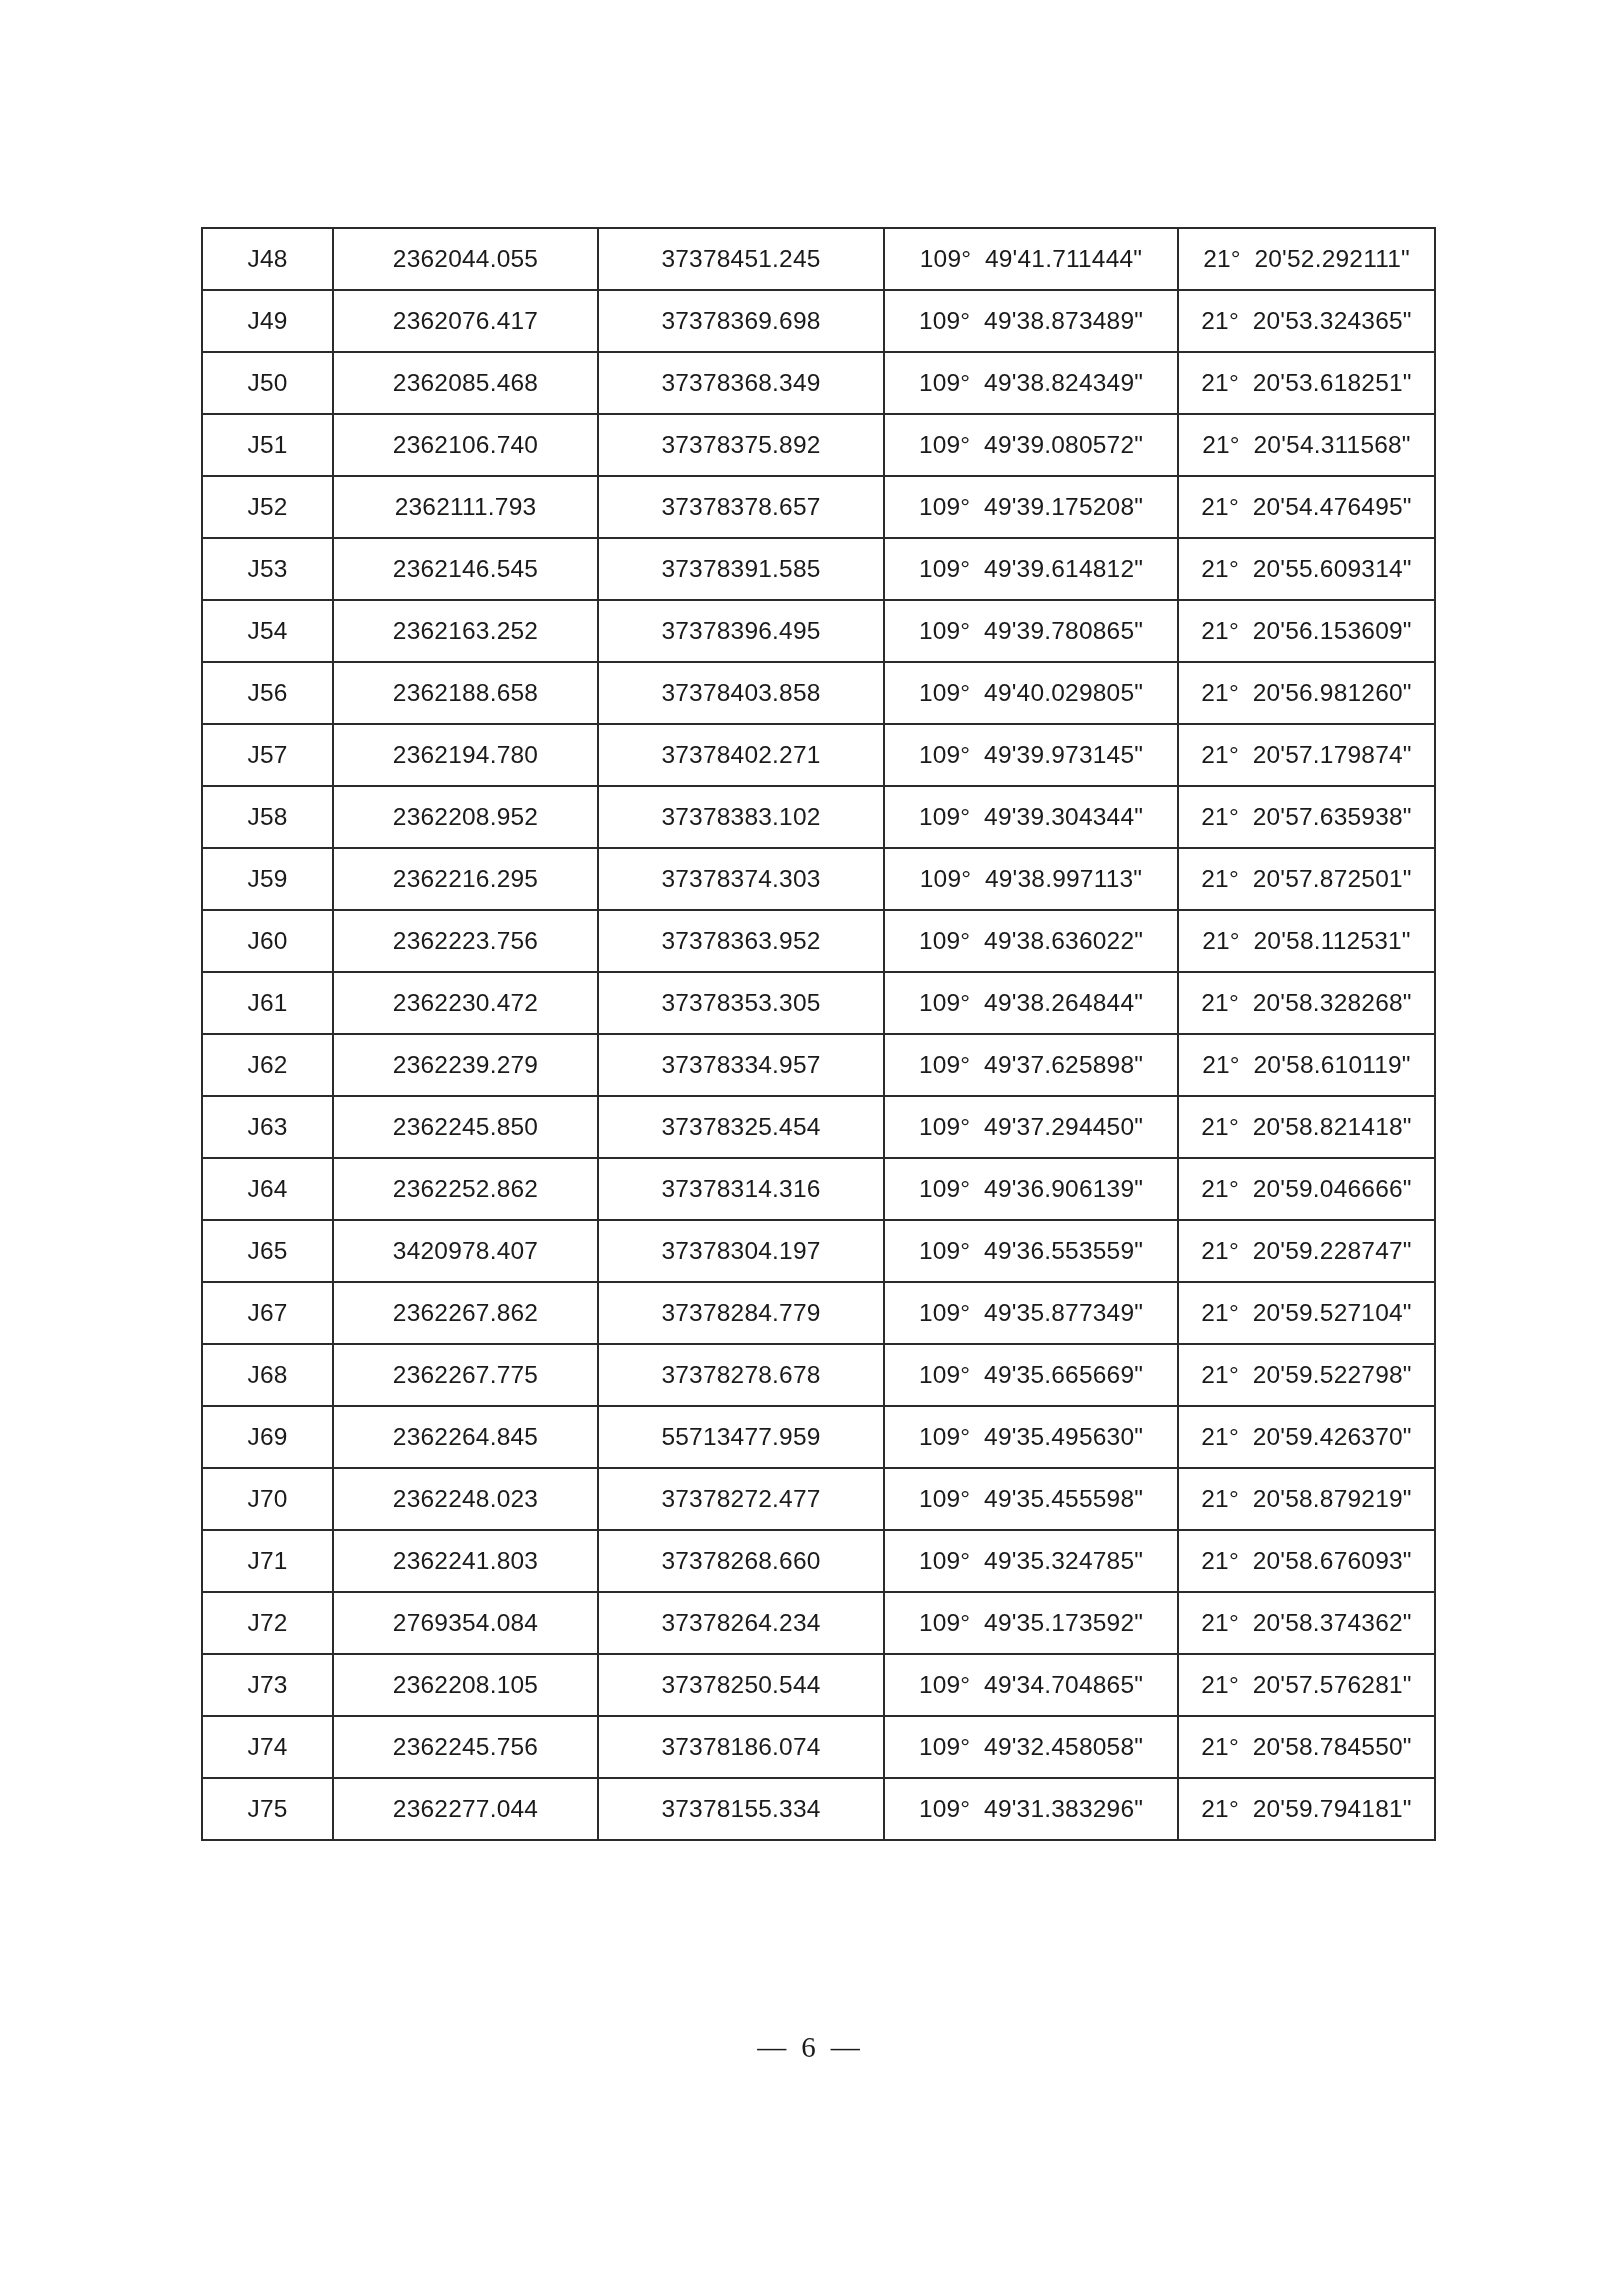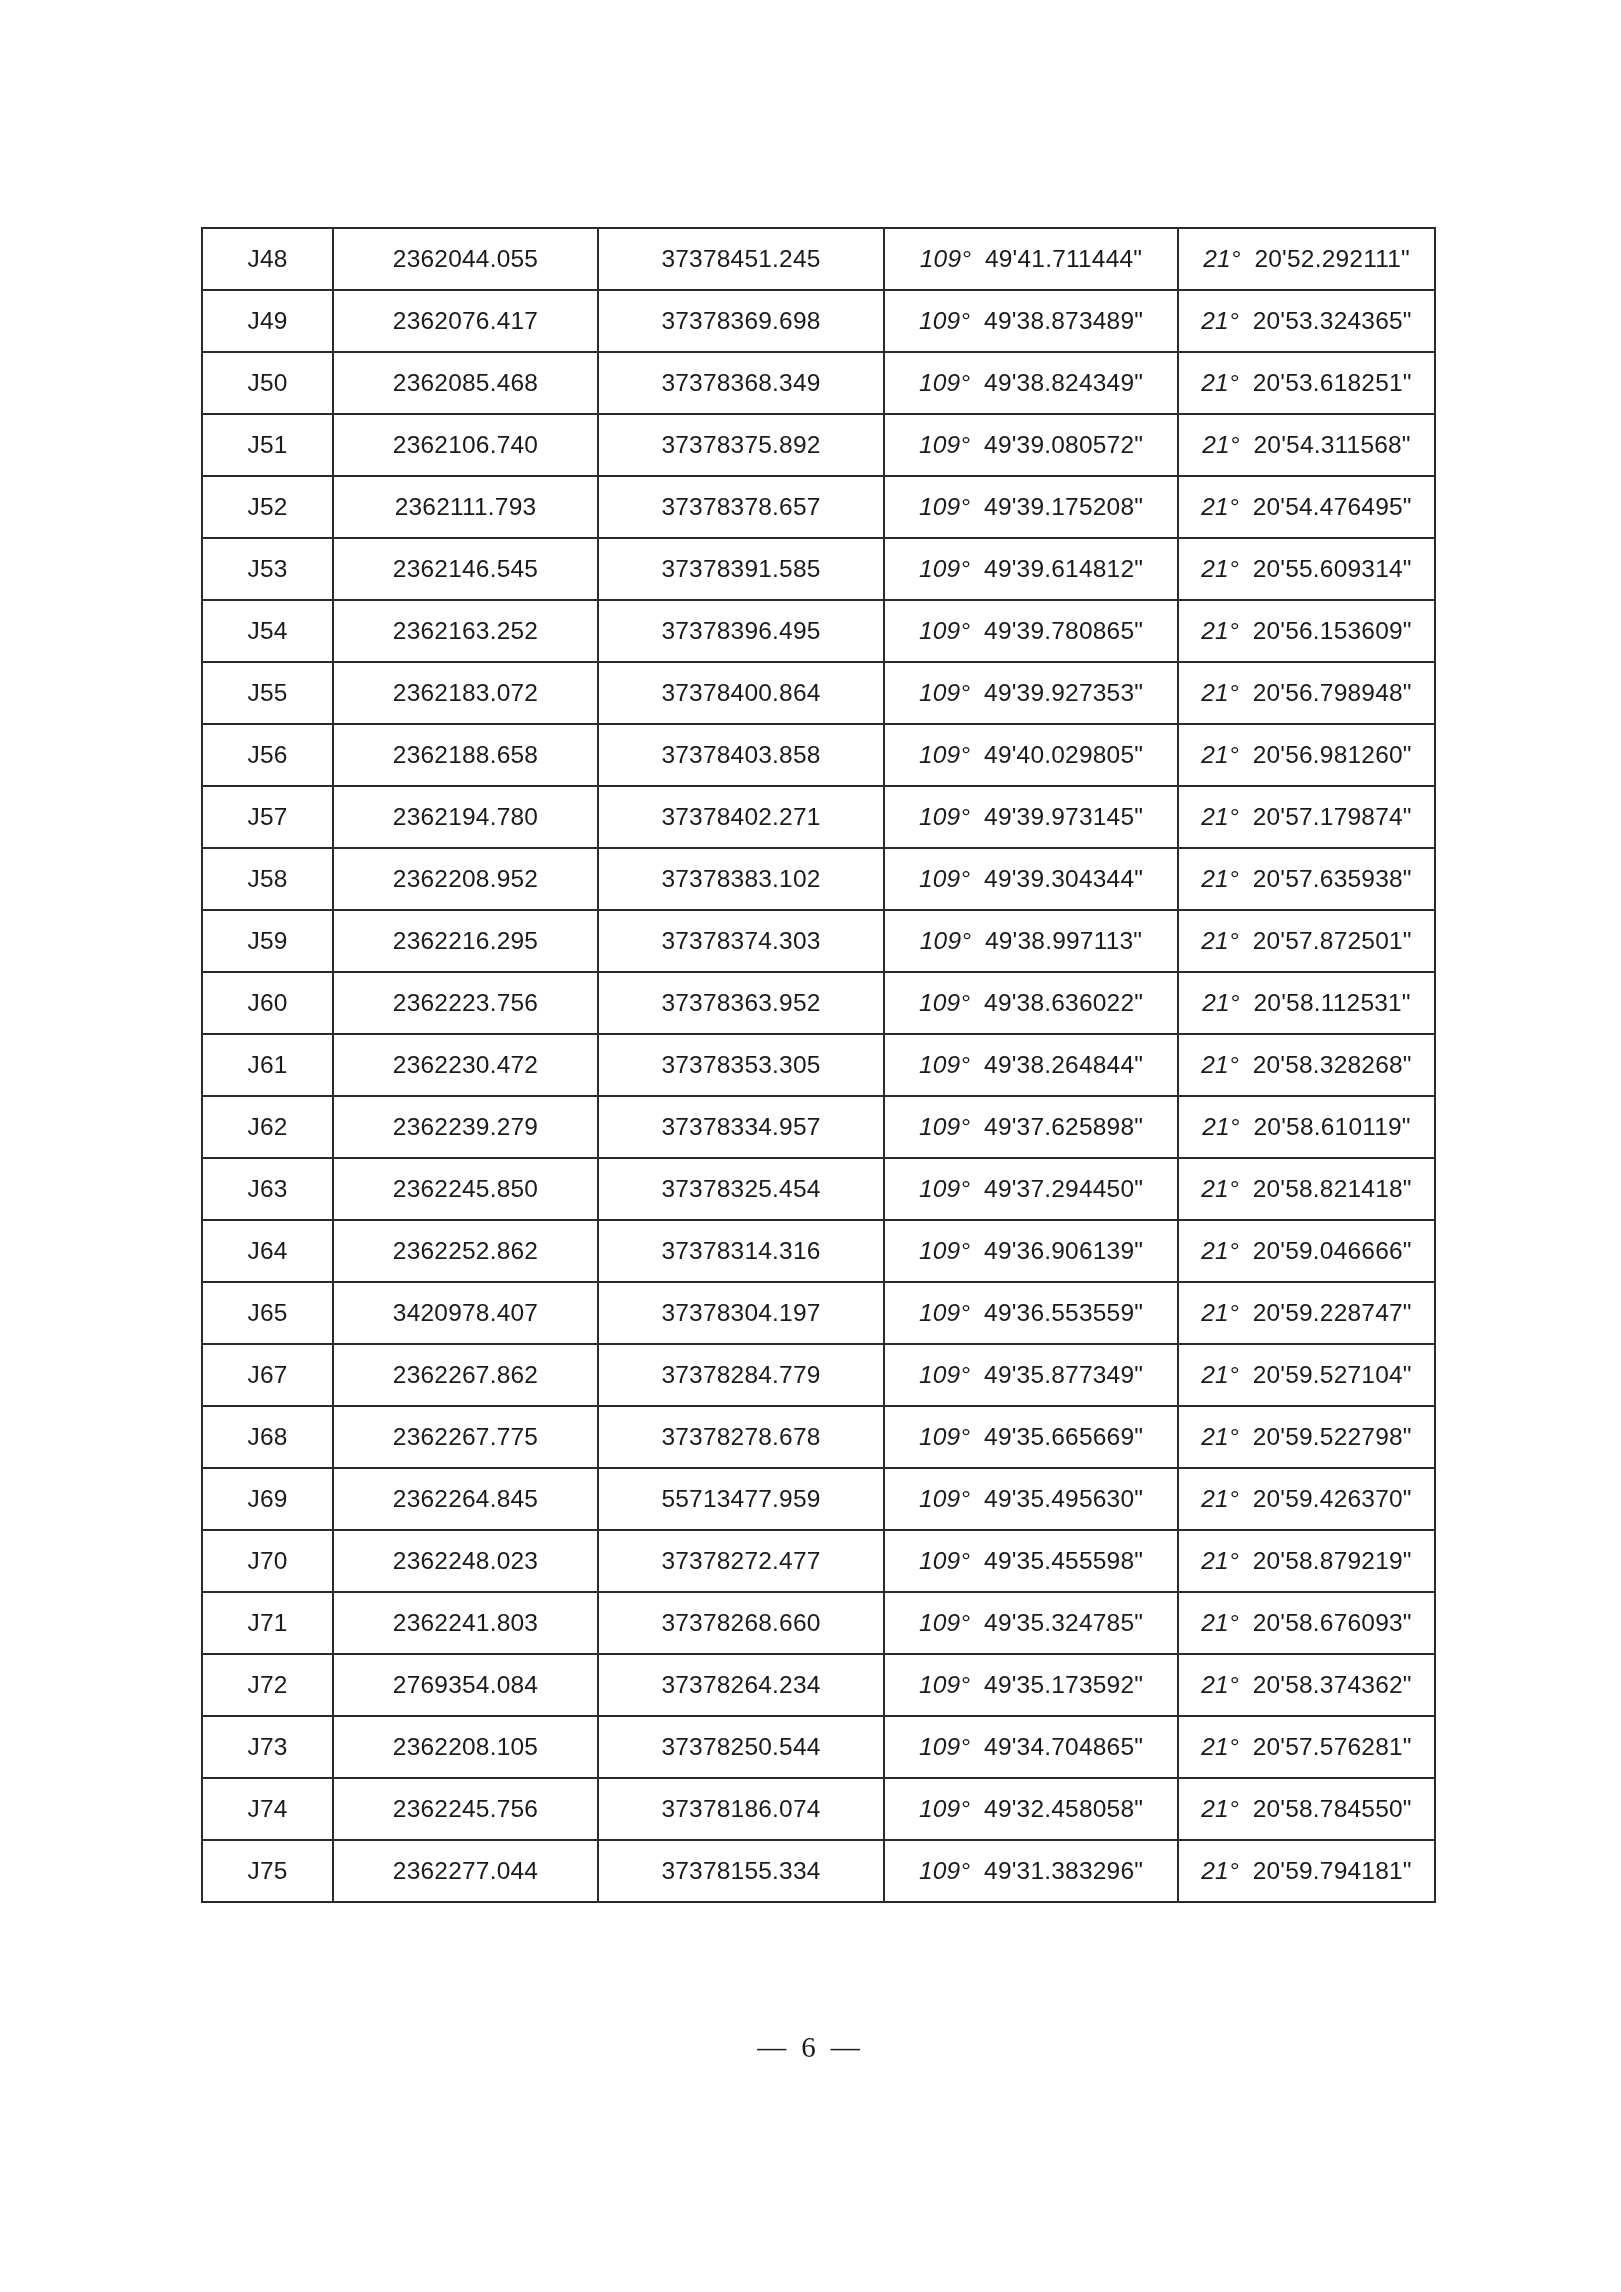--- a/index.html
+++ b/index.html
@@ -52,21 +52,20 @@
   td.cell-id  { font-size: 24.5px; }
   td.cell-x, td.cell-y { font-size: 24.5px; border-radius: 29px; }
   td.cell-lon, td.cell-lat { font-size: 23.5px; }
 
   .deg-group {
     display: inline-block;
     white-space: nowrap;
   }
   .deg-group .deg {
     margin-right: 13.7px;
-    font-style: italic;
   }
 
   .footer {
     position: absolute;
     left: 0;
     top: 2031px;
     width: 1621px;
     text-align: center;
     font-size: 29px;
     font-family: "Liberation Serif", serif;
@@ -135,27 +134,20 @@
             <td class="cell-lat"><span class="deg-group"><span class="deg">21°</span><span class="ms">20'55.609314"</span></span></td>
           </tr>
           <tr>
             <td class="cell-id">J54</td>
             <td class="cell-x">2362163.252</td>
             <td class="cell-y">37378396.495</td>
             <td class="cell-lon"><span class="deg-group"><span class="deg">109°</span><span class="ms">49'39.780865"</span></span></td>
             <td class="cell-lat"><span class="deg-group"><span class="deg">21°</span><span class="ms">20'56.153609"</span></span></td>
           </tr>
           <tr>
-            <td class="cell-id">J55</td>
-            <td class="cell-x">2362183.072</td>
-            <td class="cell-y">37378400.864</td>
-            <td class="cell-lon"><span class="deg-group"><span class="deg">109°</span><span class="ms">49'39.927353"</span></span></td>
-            <td class="cell-lat"><span class="deg-group"><span class="deg">21°</span><span class="ms">20'56.798948"</span></span></td>
-          </tr>
-          <tr>
             <td class="cell-id">J56</td>
             <td class="cell-x">2362188.658</td>
             <td class="cell-y">37378403.858</td>
             <td class="cell-lon"><span class="deg-group"><span class="deg">109°</span><span class="ms">49'40.029805"</span></span></td>
             <td class="cell-lat"><span class="deg-group"><span class="deg">21°</span><span class="ms">20'56.981260"</span></span></td>
           </tr>
           <tr>
             <td class="cell-id">J57</td>
             <td class="cell-x">2362194.780</td>
             <td class="cell-y">37378402.271</td>

